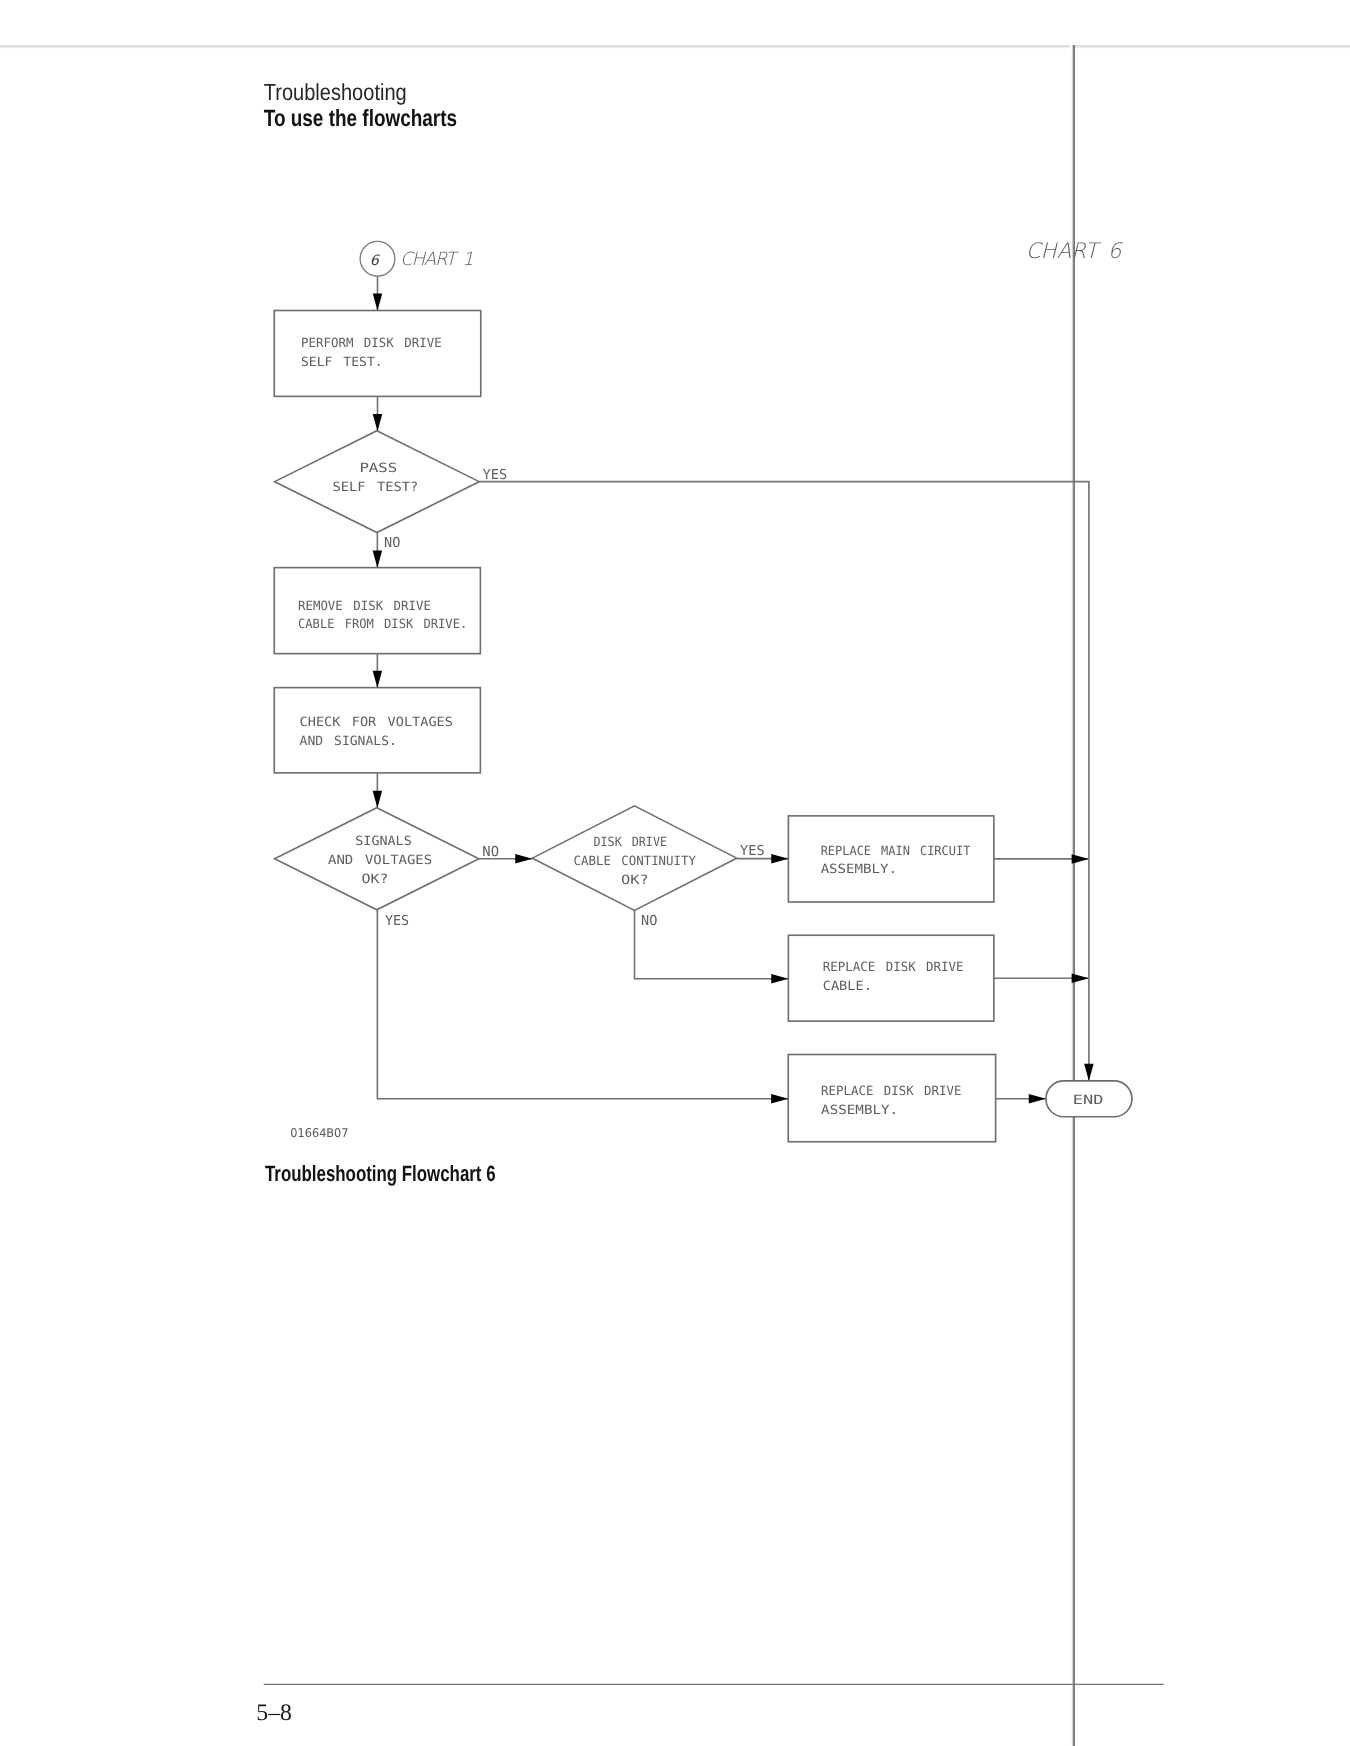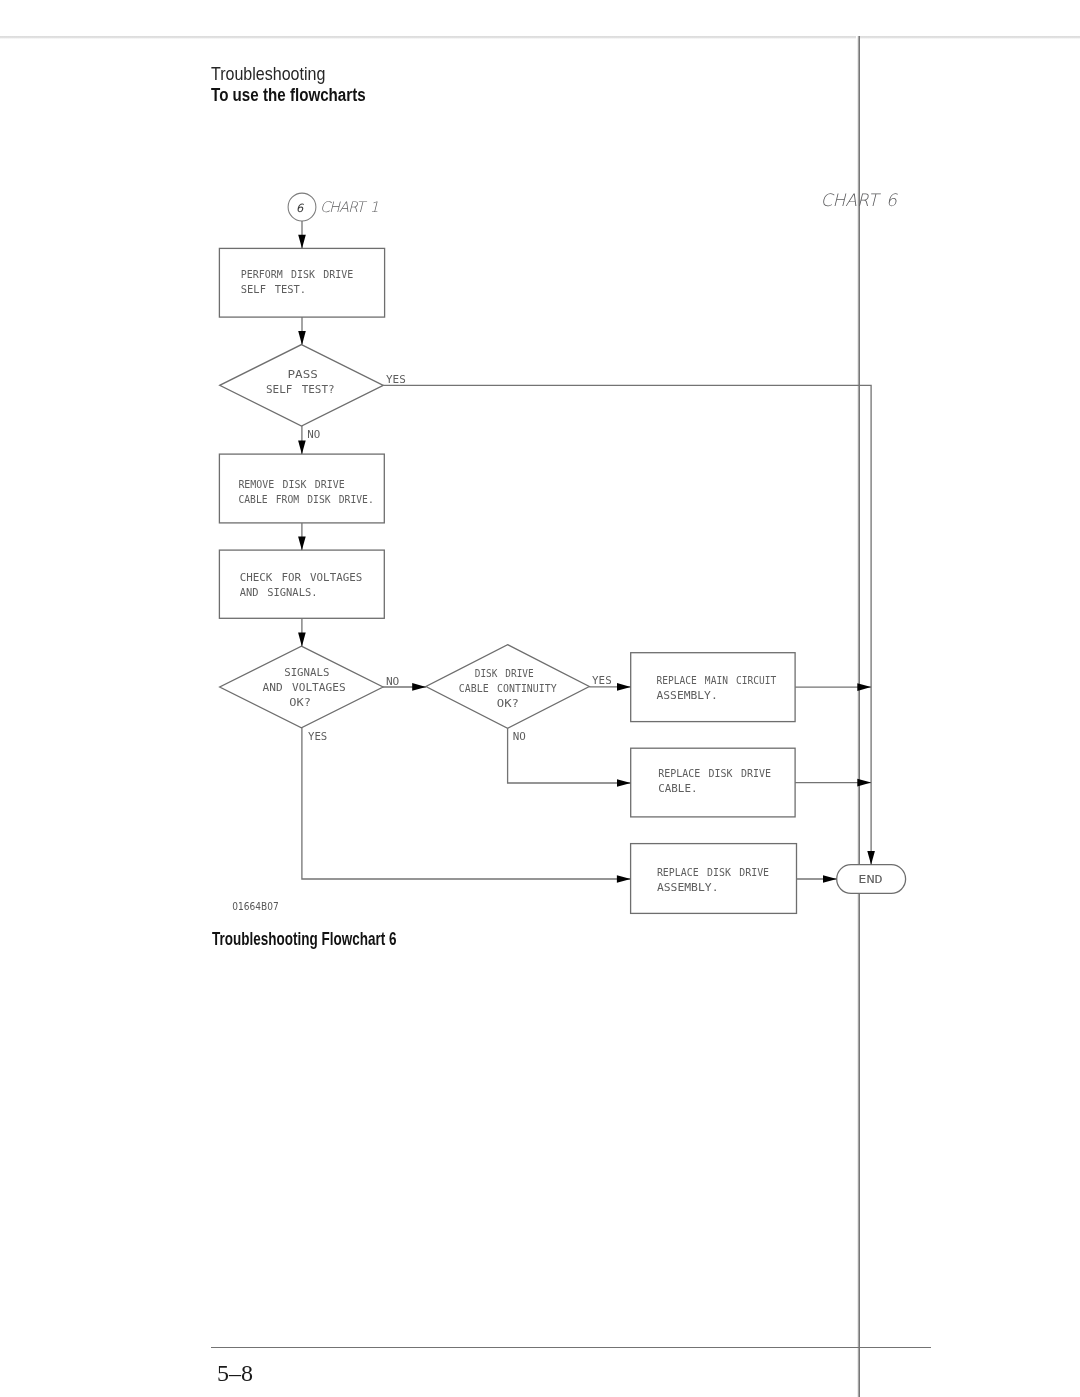--- a/index.html
+++ b/index.html
@@ -29,22 +29,22 @@
       color:#121212; white-space:nowrap;
       transform:scaleX(0.807); transform-origin:left center; }
 
   .fig-caption { position:absolute; left:211.9px; top:892.9px;
       font-family:"Liberation Sans", sans-serif; font-size:17.7px; font-weight:700;
       color:#121212; white-space:nowrap;
       transform:scaleX(0.763); transform-origin:left center; }
 
   .footer-rule { position:absolute; left:211px; top:1310.9px; width:719.8px; height:0;
       margin:0; border:0; border-top:1.7px solid #737373; }
-  .footer-page { position:absolute; left:217px; top:1323.5px;
-      font-family:"Liberation Serif", serif; font-size:24px; font-weight:400;
+  .footer-page { position:absolute; left:205px; top:1323.5px;
+      font-family:"Liberation Serif", serif; font-size:19px; font-weight:400;
       color:#1a1a1a; white-space:nowrap; }
 
   svg#flow { position:absolute; left:0; top:0; width:1080px; height:960px; overflow:visible; }
   svg#flow .shape { fill:#ffffff; stroke:#6e6e6e; stroke-width:1.3; }
   svg#flow .conn { fill:none; stroke:#737373; stroke-width:1.3; }
   svg#flow .head { fill:#010101; stroke:none; }
   svg#flow text { fill:#5e5e5e; font-family:"DejaVu Sans Mono", monospace; font-size:10.2px;
       word-spacing:2.4px; }
   svg#flow .edgelabel { font-size:11px; }
   svg#flow .charttext { font-family:"DejaVu Sans", sans-serif; font-weight:200;

